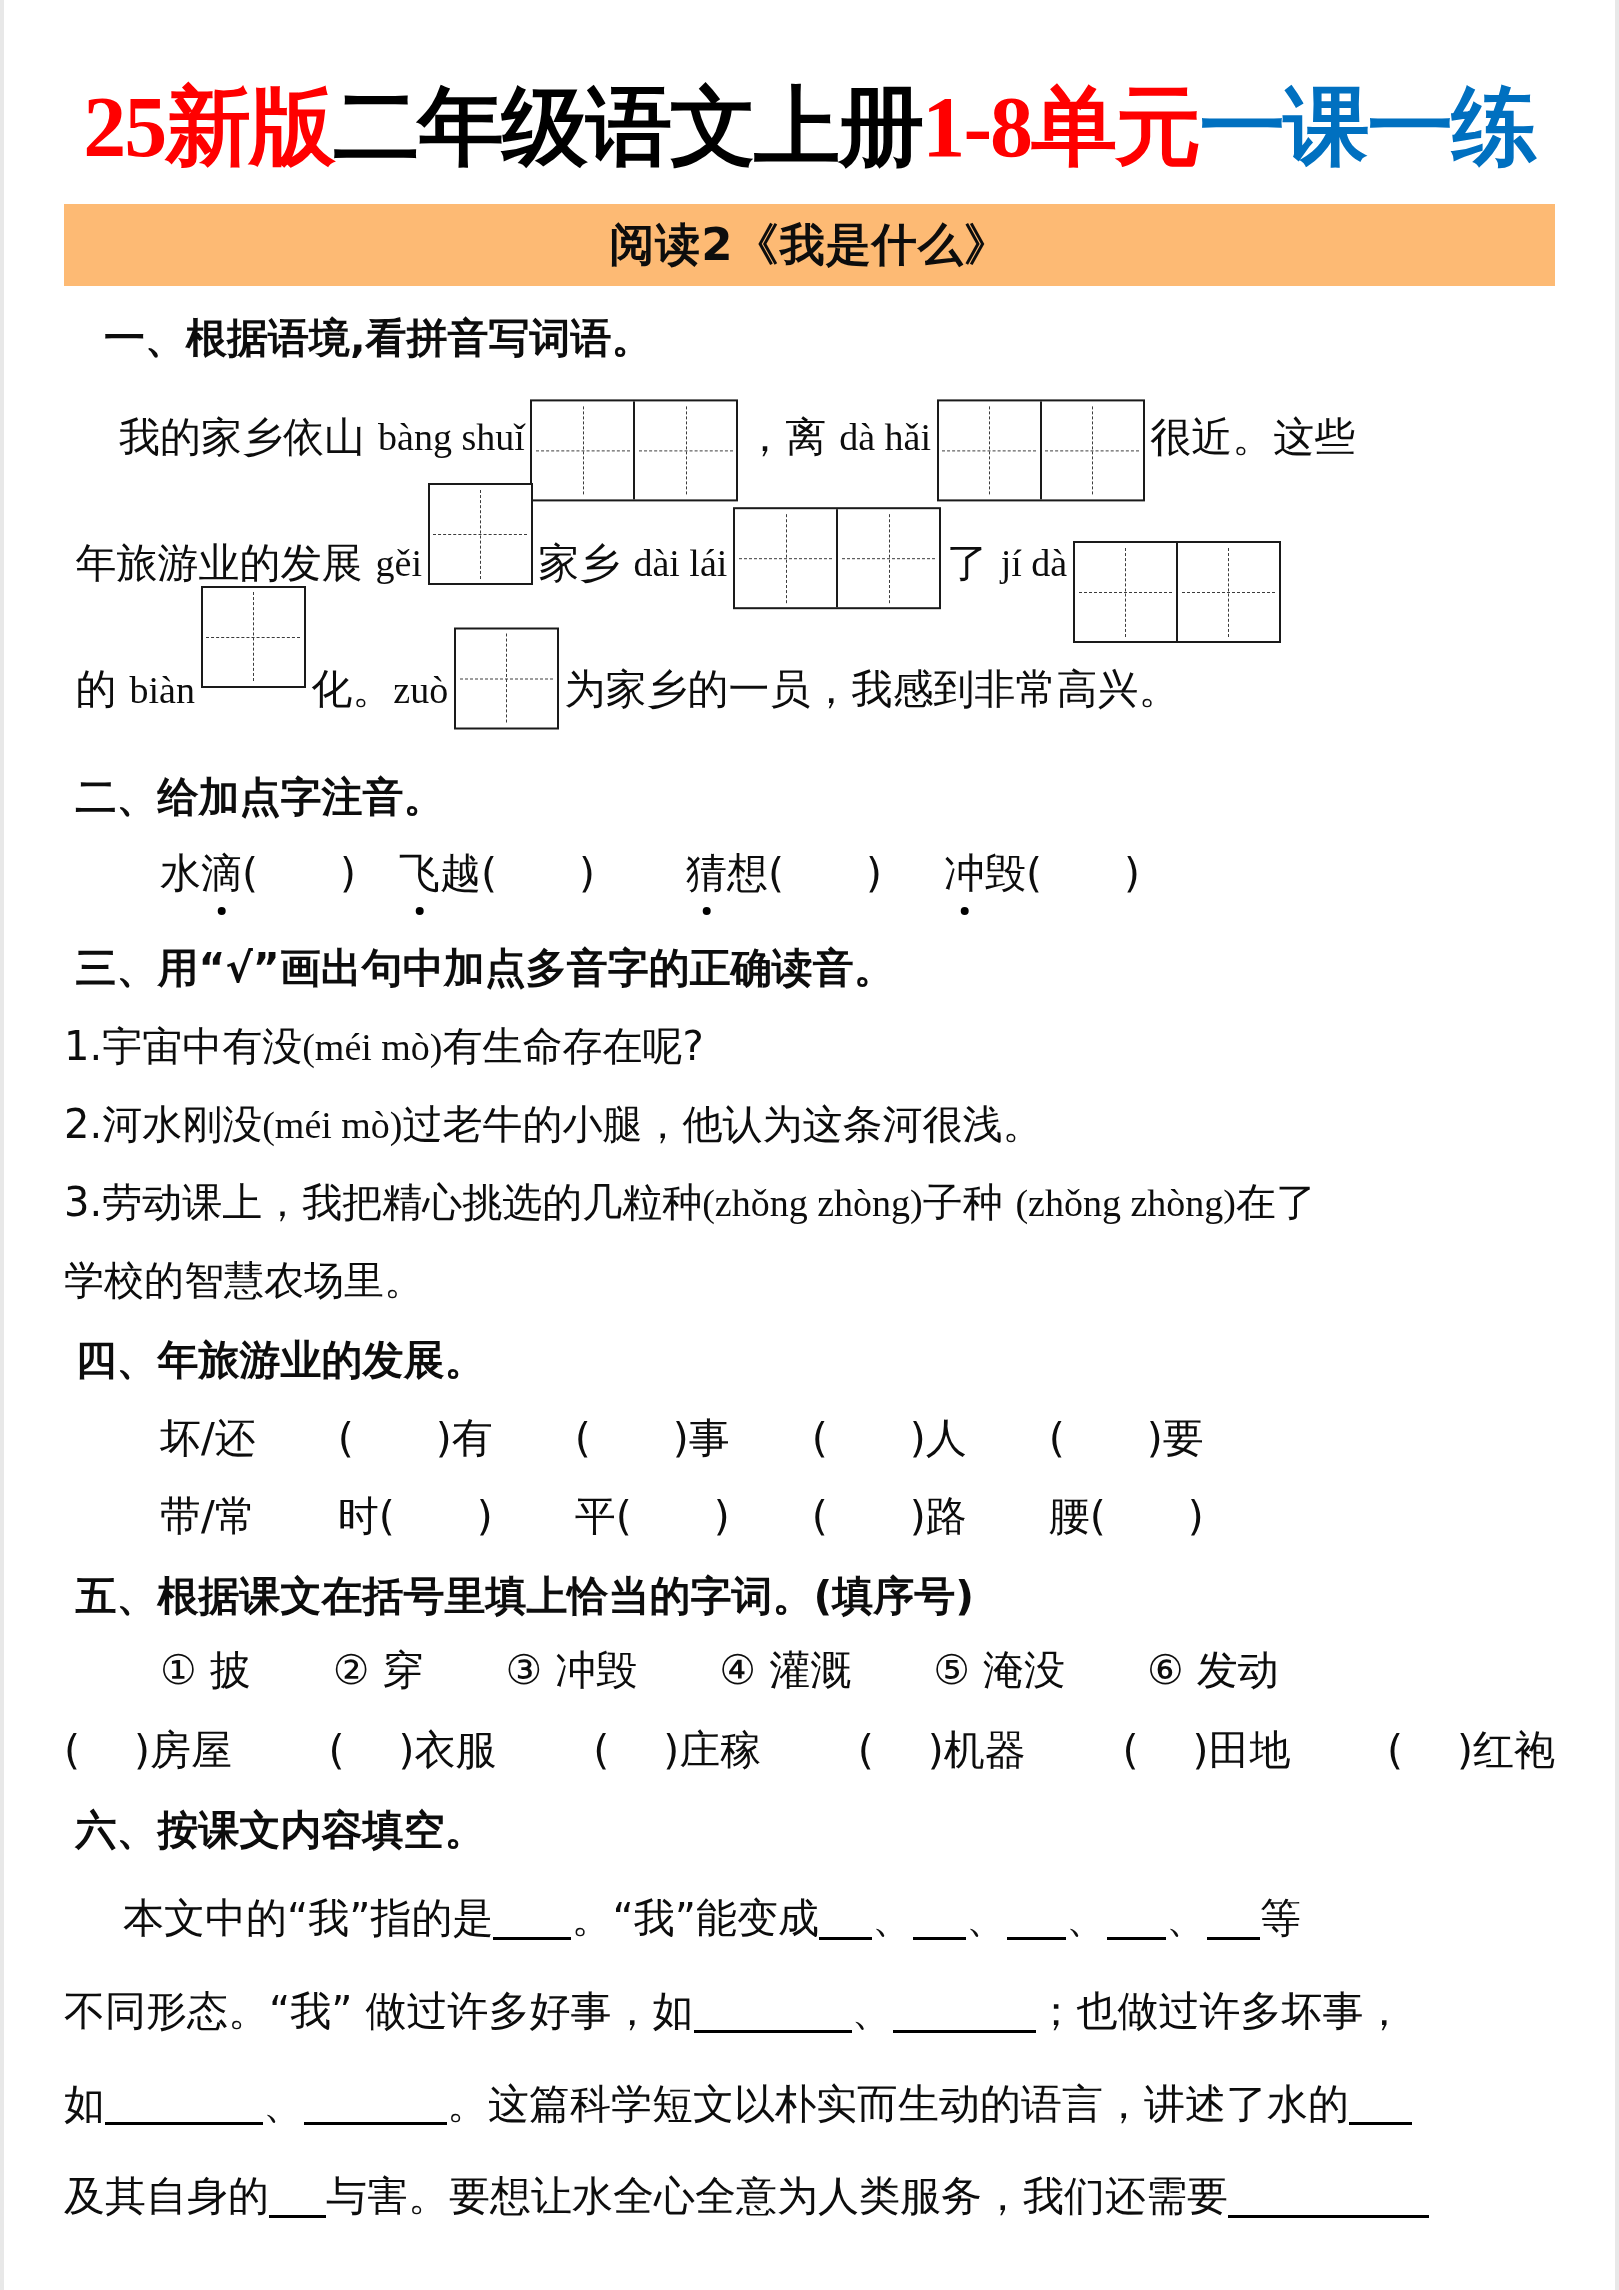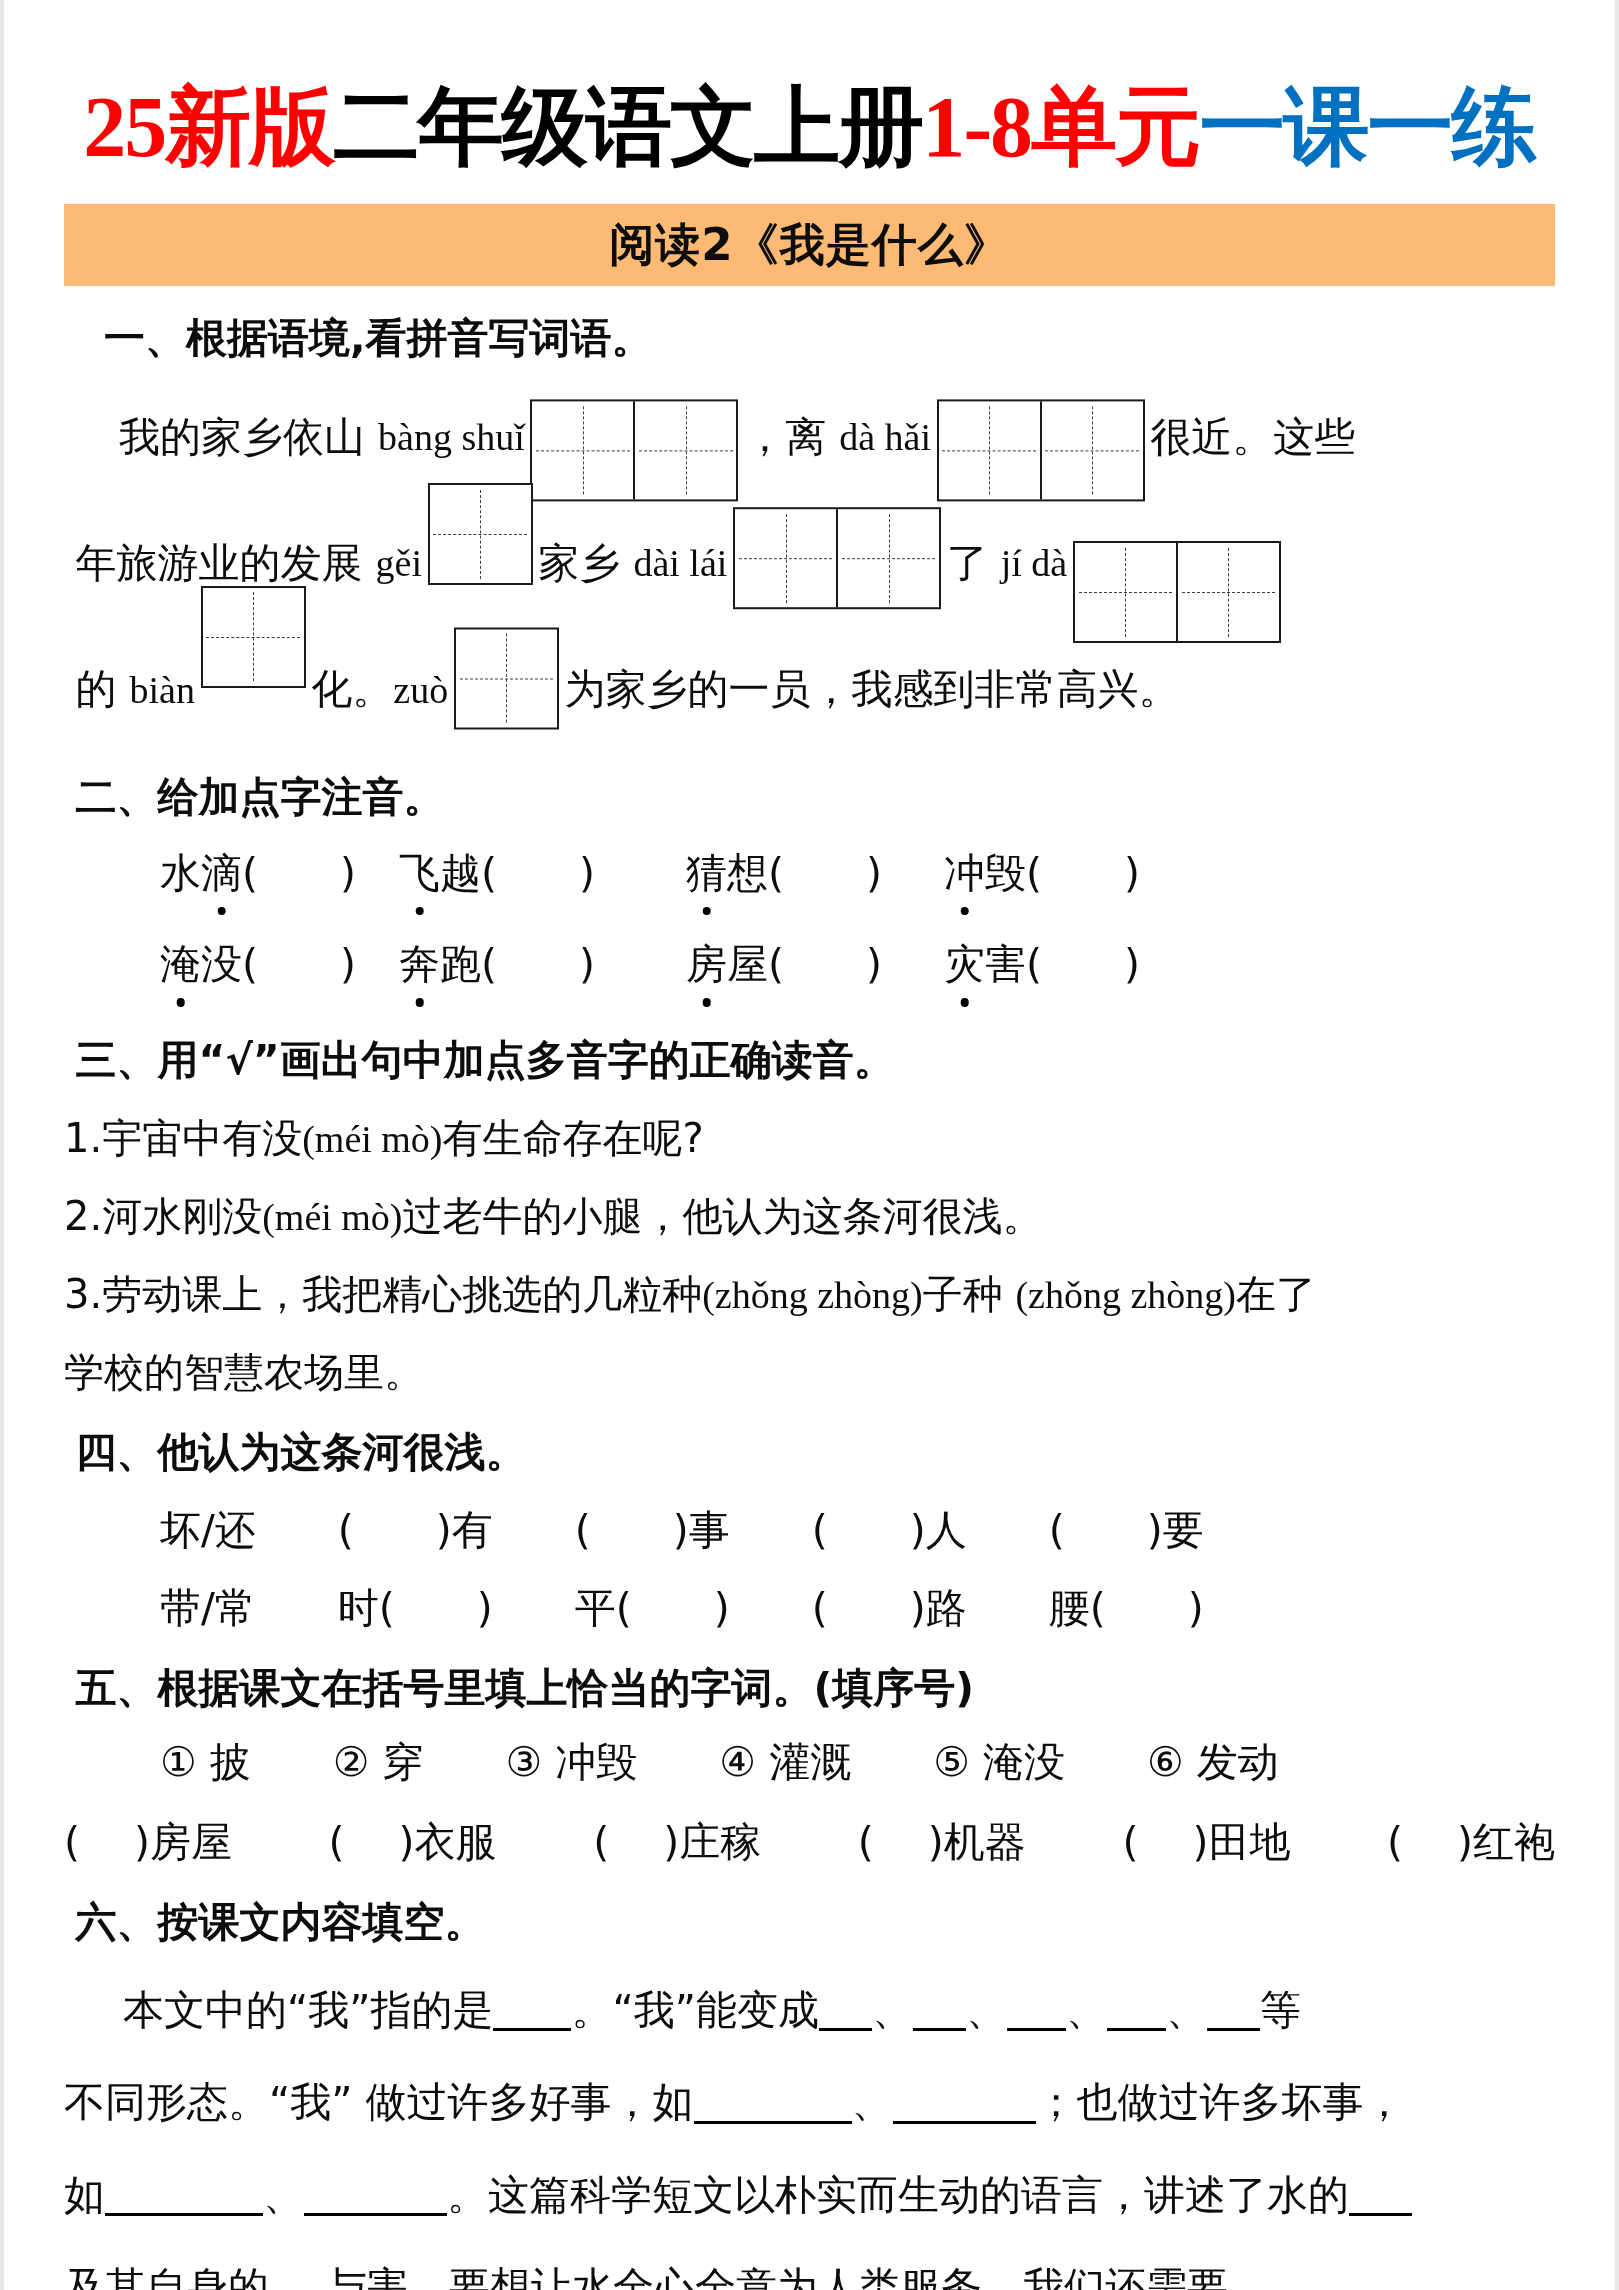--- a/index.html
+++ b/index.html
@@ -58,29 +58,28 @@
 
   <div class="content">
 
     <div class="h h1st">一、根据语境,看拼音写词语。</div>
     <div class="s1row indent"><span class="t">我的家乡依山 </span><span class="py">bàng shuǐ</span><span class="wbox" style="transform: translateY(13.4px);"><span class="cell"></span><span class="cell"></span></span><span class="t">，离 </span><span class="py">dà hǎi</span><span class="wbox" style="transform: translateY(13.4px);"><span class="cell"></span><span class="cell"></span></span><span class="t">很近。这些</span></div>
     <div class="s1row"><span class="t">年旅游业的发展 </span><span class="py">gěi</span><span class="wbox" style="transform: translateY(-29px);"><span class="cell"></span></span><span class="t">家乡 </span><span class="py">dài lái</span><span class="wbox" style="transform: translateY(-4.8px);"><span class="cell"></span><span class="cell"></span></span><span class="t">了 </span><span class="py">jí dà</span><span class="wbox" style="transform: translateY(29px);"><span class="cell"></span><span class="cell"></span></span></div>
     <div class="s1row"><span class="t">的 </span><span class="py">biàn</span><span class="wbox" style="transform: translateY(-53px);"><span class="cell"></span></span><span class="t">化。</span><span class="py">zuò</span><span class="wbox" style="transform: translateY(-11.5px);"><span class="cell"></span></span><span class="t">为家乡的一员，我感到非常高兴。</span></div>
 
     <div class="h">二、给加点字注音。</div>
     <div class="s2row"><span><span class="dc">水</span><span class="dc dot">滴</span><span>(　　)</span></span><span><span class="dc dot">飞</span><span class="dc">越</span><span>(　　)</span></span><span><span class="dc dot">猜</span><span class="dc">想</span><span>(　　)</span></span><span><span class="dc dot">冲</span><span class="dc">毁</span><span>(　　)</span></span></div>
-    <div class="s2row"><span><span class="dc dot">淹</span><span class="dc">没</span><span>(　　)</span></span><span><span class="dc dot">奔</span><span class="dc">跑</span><span>(　　)</span></span><span><span class="dc dot">房</span><span class="dc">屋</span><span>(　　)</span></span><span><span class="dc dot">灾</span><span class="dc">害</span><span>(　　)</span></span></div>
 
     <div class="h">三、用“√”画出句中加点多音字的正确读音。</div>
     <div class="s3item"><span class="t">1.宇宙中有没</span><span class="py">(méi mò)</span><span class="t">有生命存在呢?</span></div>
     <div class="s3item"><span class="t">2.河水刚没</span><span class="py">(méi mò)</span><span class="t">过老牛的小腿，他认为这条河很浅。</span></div>
     <div class="s3item"><span class="t">3.劳动课上，我把精心挑选的几粒种</span><span class="py">(zhǒng zhòng)</span><span class="t">子种 </span><span class="py">(zhǒng zhòng)</span><span class="t">在了</span></div>
     <div class="s3item"><span class="t">学校的智慧农场里。</span></div>
 
-    <div class="h">四、他认为这条河很浅。</div>
+    <div class="h">四、年旅游业的发展。</div>
     <div class="s4row">坏/还　　(　　)有　　(　　)事　　(　　)人　　(　　)要</div>
     <div class="s4row">带/常　　时(　　)　　平(　　)　　(　　)路　　腰(　　)</div>
 
     <div class="h">五、根据课文在括号里填上恰当的字词。(填序号)</div>
     <div class="s5opts">① 披　　② 穿　　③ 冲毁　　④ 灌溉　　⑤ 淹没　　⑥ 发动</div>
     <div class="s5ans"><span>(　 )房屋</span><span>(　 )衣服</span><span>(　 )庄稼</span><span>(　 )机器</span><span>(　 )田地</span><span>(　 )红袍</span></div>
 
     <div class="h">六、按课文内容填空。</div>
     <div class="s6row first"><span class="t">本文中的“我”指的是</span><span class="blank" style="width: 78px;"></span><span class="t">。“我”能变成</span><span class="blank" style="width: 53px;"></span><span class="t">、</span><span class="blank" style="width: 53px;"></span><span class="t">、</span><span class="blank" style="width: 59px;"></span><span class="t">、</span><span class="blank" style="width: 59px;"></span><span class="t">、</span><span class="blank" style="width: 53px;"></span><span class="t">等</span></div>
     <div class="s6row"><span class="t">不同形态。“我” 做过许多好事，如</span><span class="blank" style="width: 158px;"></span><span class="t">、</span><span class="blank" style="width: 143px;"></span><span class="t">；也做过许多坏事，</span></div>

